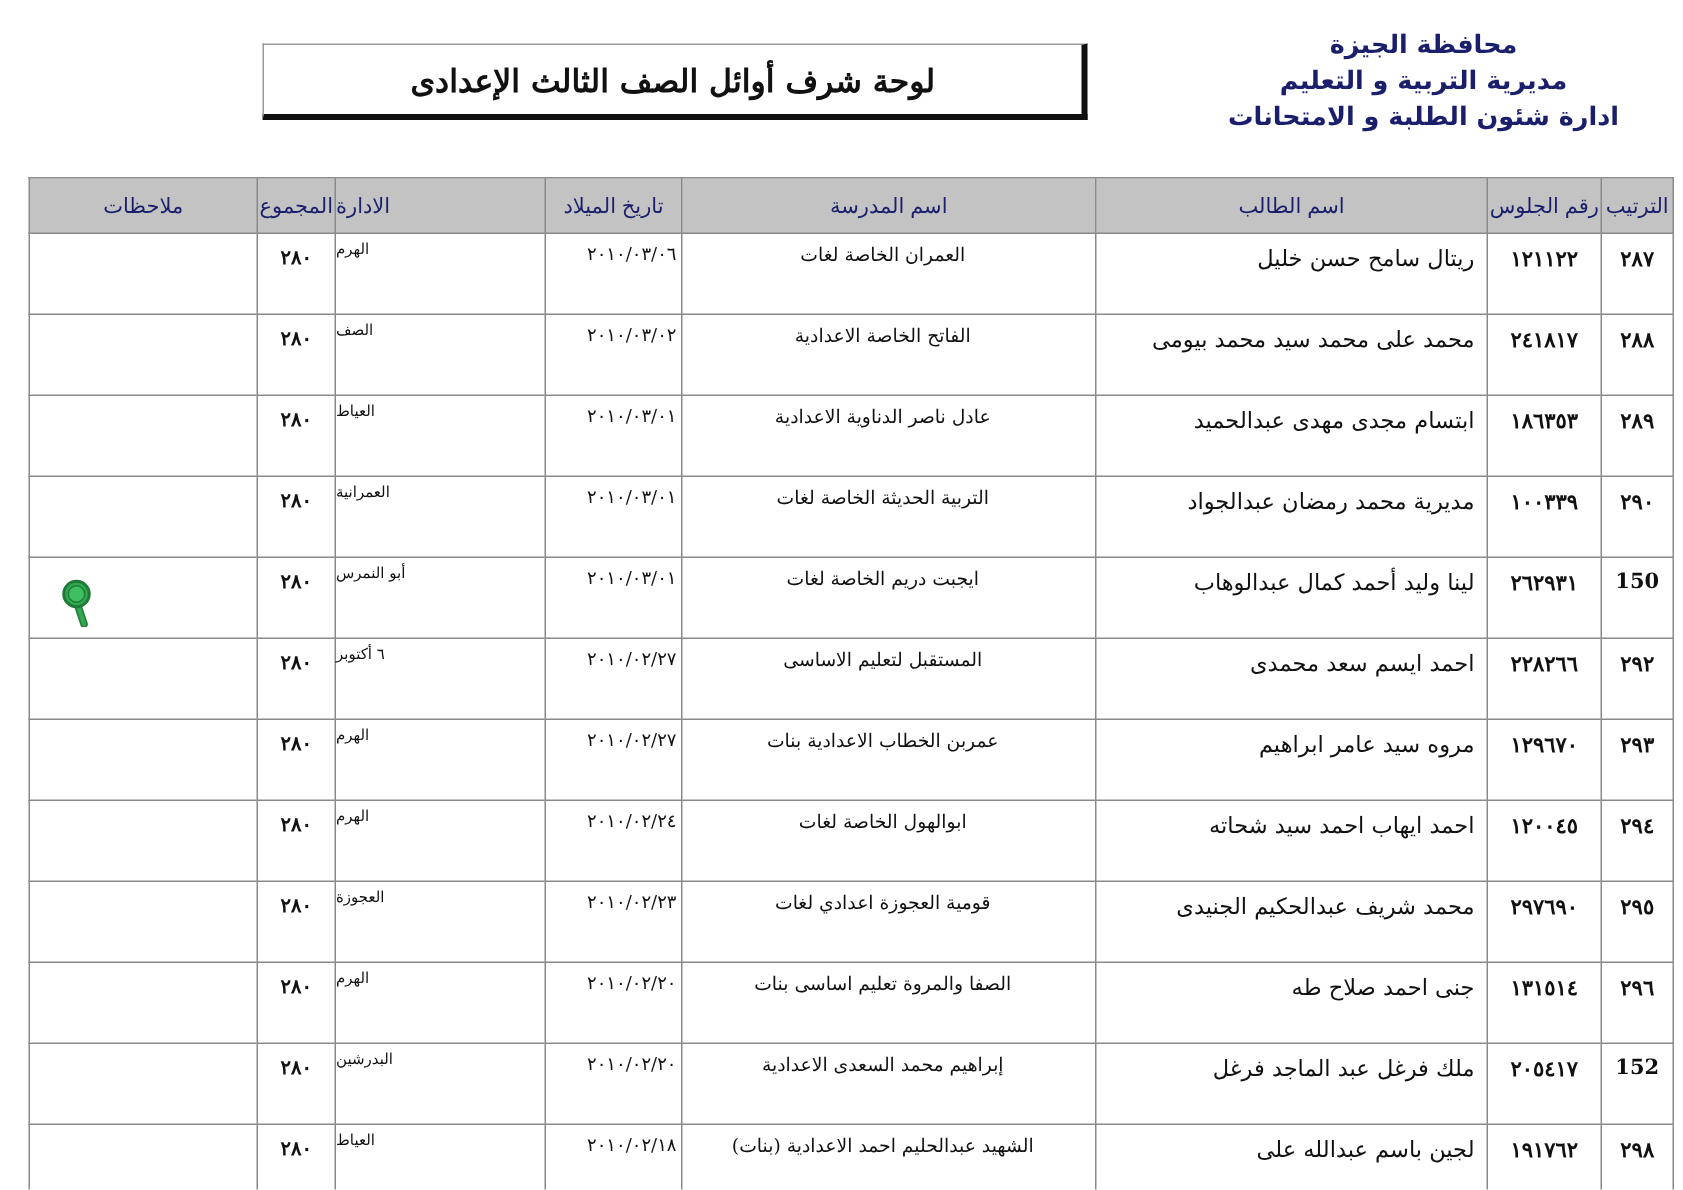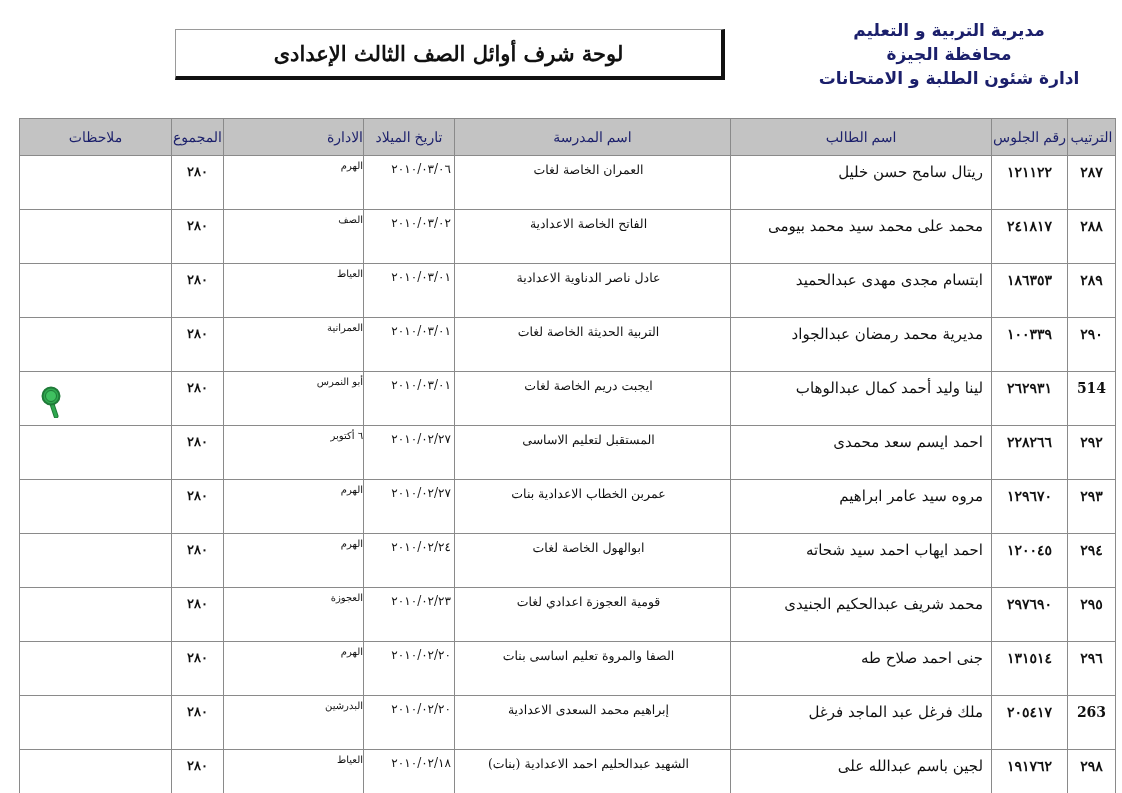--- a/index.html
+++ b/index.html
@@ -29,33 +29,33 @@
   table.grid th {
     background:#c3c3c3; color:#1b1f6b; height:36px; font-weight:normal;
     font-size:14px; font-family:Liberation Sans, sans-serif; white-space:nowrap;
   }
   table.grid td { height:45px; vertical-align:top; color:#111; }
   .c-rank { width:47px; text-align:center; font-size:14px; font-weight:bold; padding-top:8px !important;margin-top:28px; }
   .c-seat { width:75px; text-align:center; font-size:14px; font-weight:bold; padding-top:8px !important; letter-spacing:1px; }
   .c-name { width:252px; text-align:right; font-size:15px; padding:7px 8px 0 0 !important; }
   .c-school { width:267px; text-align:center; font-size:12.5px; padding:6px 8px 0 0 !important; }
   .c-dob { width:87px; text-align:right; font-size:12px; padding:6px 3px 0 0 !important; letter-spacing:1px; }
-  .c-admin { width:139px; text-align:right; font-size:10px; padding-top:4px !important; }
+  .c-admin { width:139px; text-align:left; font-size:10px; padding-top:4px !important; }
   .c-total { width:51px; text-align:center; font-size:13px; font-weight:bold; padding-top:8px !important; }
   .c-notes { width:151px; }
   .magnifier {
     position:absolute; left:41px; top:386px; width:26px; height:32px;
   }
 </style>
 </head>
 <body>
 
 <div class="org">
+  <div>محافظة الجيزة</div>
   <div>مديرية التربية و التعليم</div>
-  <div>محافظة الجيزة</div>
   <div>ادارة شئون الطلبة و الامتحانات</div>
 </div>
 
 <div class="title-box">
   <span>لوحة شرف أوائل الصف الثالث الإعدادى</span>
 </div>
 
 <table class="grid">
   <thead>
     <tr>
@@ -104,21 +104,21 @@
         <td class="c-rank">٢٩٠</td>
         <td class="c-seat">١٠٠٣٣٩</td>
         <td class="c-name">مديرية محمد رمضان عبدالجواد</td>
         <td class="c-school">التربية الحديثة الخاصة لغات</td>
         <td class="c-dob">٢٠١٠/٠٣/٠١</td>
         <td class="c-admin">العمرانية</td>
         <td class="c-total">٢٨٠</td>
         <td class="c-notes"></td>
       </tr>
       <tr>
-        <td class="c-rank">514</td>
+        <td class="c-rank">150</td>
         <td class="c-seat">٢٦٢٩٣١</td>
         <td class="c-name">لينا وليد أحمد كمال عبدالوهاب</td>
         <td class="c-school">ايجبت دريم الخاصة لغات</td>
         <td class="c-dob">٢٠١٠/٠٣/٠١</td>
         <td class="c-admin">أبو النمرس</td>
         <td class="c-total">٢٨٠</td>
         <td class="c-notes"></td>
       </tr>
       <tr>
         <td class="c-rank">٢٩٢</td>
@@ -164,21 +164,21 @@
         <td class="c-rank">٢٩٦</td>
         <td class="c-seat">١٣١٥١٤</td>
         <td class="c-name">جنى احمد صلاح طه</td>
         <td class="c-school">الصفا والمروة تعليم اساسى بنات</td>
         <td class="c-dob">٢٠١٠/٠٢/٢٠</td>
         <td class="c-admin">الهرم</td>
         <td class="c-total">٢٨٠</td>
         <td class="c-notes"></td>
       </tr>
       <tr>
-        <td class="c-rank">263</td>
+        <td class="c-rank">152</td>
         <td class="c-seat">٢٠٥٤١٧</td>
         <td class="c-name">ملك فرغل عبد الماجد فرغل</td>
         <td class="c-school">إبراهيم محمد السعدى الاعدادية</td>
         <td class="c-dob">٢٠١٠/٠٢/٢٠</td>
         <td class="c-admin">البدرشين</td>
         <td class="c-total">٢٨٠</td>
         <td class="c-notes"></td>
       </tr>
       <tr>
         <td class="c-rank">٢٩٨</td>

